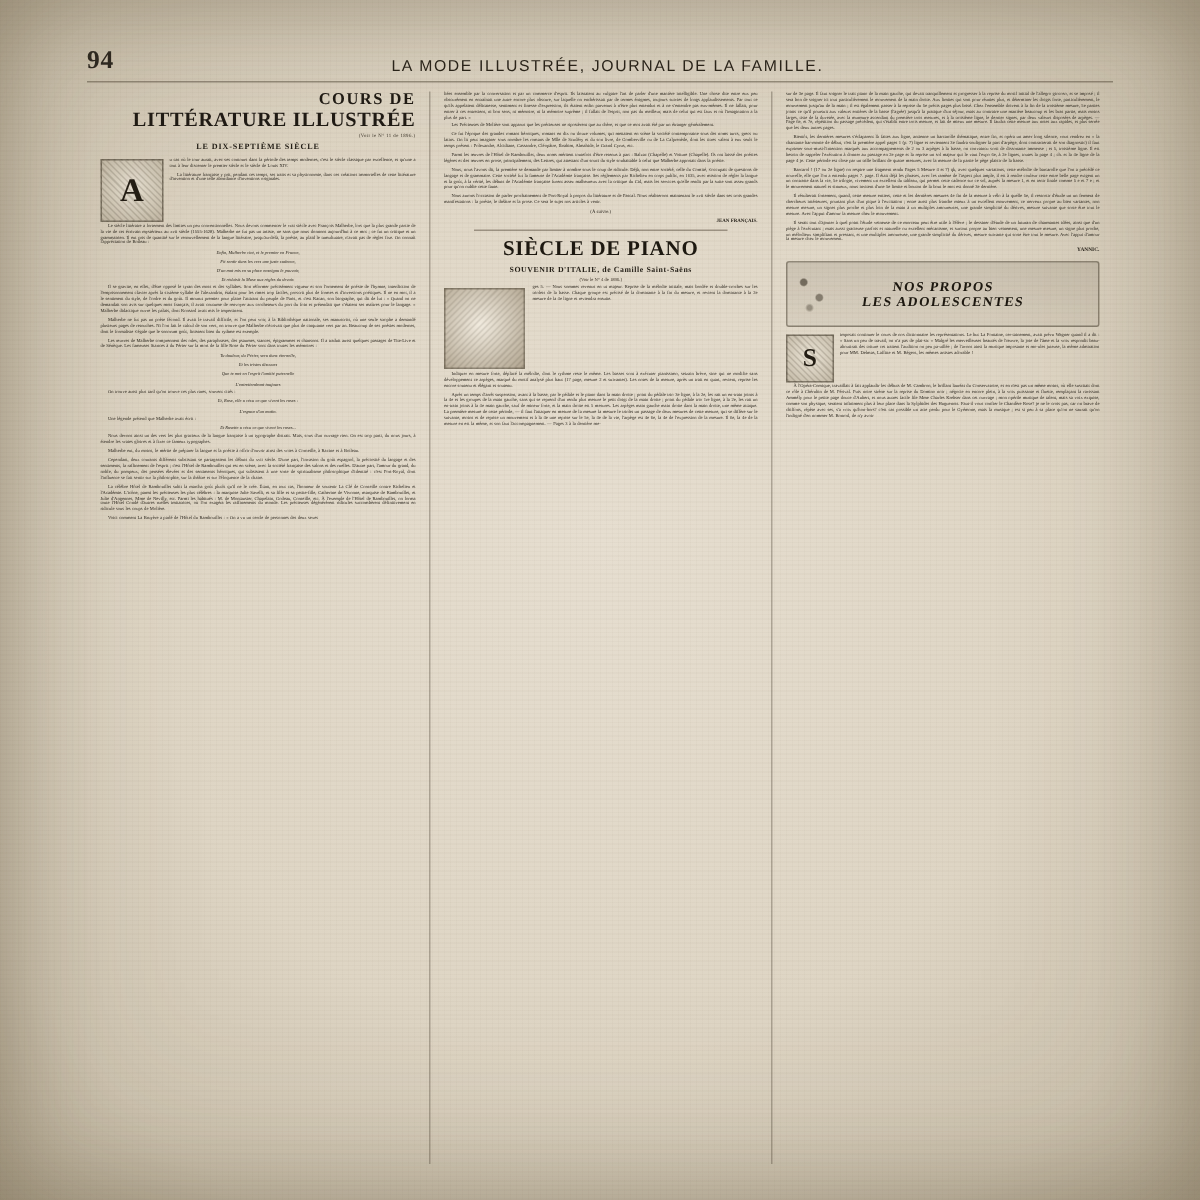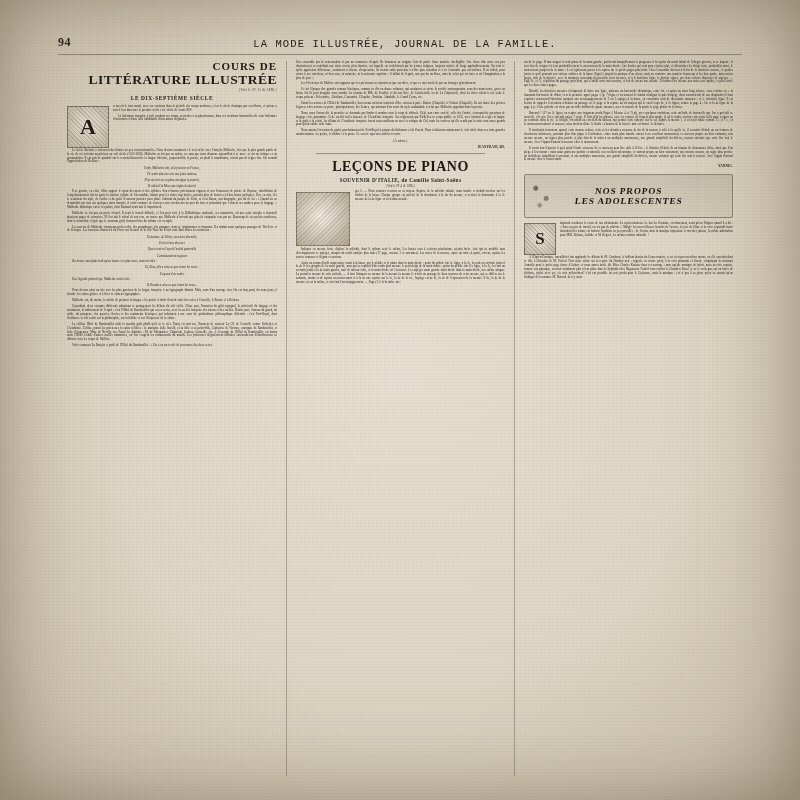--- a/index.html
+++ b/index.html
@@ -31,29 +31,29 @@
     left:58px; top:28px; right:58px; bottom:26px;
   }
   
   .masthead{
     display:flex;align-items:flex-end;
     height:22px;
     border-bottom:0px;
     margin-bottom:4px;
   }
   .folio{
-    font-size:12px;font-weight:bold;color:#2b2620;
+    font-size:17px;font-weight:bold;color:#2b2620;
     letter-spacing:0.5px;
     width:70px;
   }
   .mast-title{
     flex:1;text-align:center;
     font-size:10.5px;letter-spacing:1.1px;
     color:#272219;
-    font-family:Liberation Mono, monospace;
+    font-family:Liberation Sans, sans-serif;
     text-transform:uppercase;
     padding-right:60px;
   }
   .rule{
     height:1px;background:#5c5242;opacity:.55;margin:2px 0 6px 0;
   }
   .cols{
     display:flex;
     height:715px;
     gap:0;
@@ -238,21 +238,21 @@
         <p class="p ind">Les Précieuses de Molière sont apparus que les précieuses ne ripostèrent que au chère, et que ce mot avait été par un étranger généralement.</p>
         <p class="p ind">Ce fut l'époque des grandes romans héroïques, romans en dix ou douze volumes, qui mettaient en scène la société contemporaine sous des noms turcs, grecs ou latins. On lit peut imaginer sous nombre les romans de Mlle de Scudéry et du son livre, de Gomberville ou de La Calprenède, dont les titres valent à eux seuls le temps présent : Polexandre, Alcidiane, Cassandre, Cléopâtre, Ibrahim, Almahide, le Grand Cyrus, etc.</p>
         <p class="p ind">Parmi les œuvres de l'Hôtel de Rambouillet, deux noms méritent toutefois d'être retenus à part : Balzac (Chapelle) et Voiture (Chapelle). Ils ont laissé des poésies légères et des œuvres en prose, principalement, des Lettres, qui attestant d'un souci du style souhaitable à celui que Malherbe apportait dans la poésie.</p>
         <p class="p ind">Nous, nous l'avons dit, la première se demande par limiter à nombre sous le coup de ridicule. Déjà, non entre société, celle du Comité, s'occupait de questions de langage et de grammaire. Cette société fut la fameuse de l'Académie française. Ses règlements par Richelieu en corps public, en 1635, avec mission de régler la langue et la goût, à la vérité, les débuts de l'Académie française furent assez malheureux avec la critique du Cid, mais les services qu'elle rendit par la suite sont assez grands pour qu'on oublie cette faute.</p>
         <p class="p ind">Nous aurons l'occasion de parler prochainement de Port-Royal à propos du littérature et de Pascal. Nous réaliserons maintenant le xvii siècle dans ses trois grandes manifestations : la poésie, le théâtre et la prose. Ce sera le sujet nos articles à venir.</p>
         <div class="center-sm">(À suivre.)</div>
         <div class="sig">JEAN FRANÇAIS.</div>
         <div class="fig-rule"></div>
 
         <div class="piano-head">
-          <span class="t1">LEÇONS DE PIANO</span>
+          <span class="t1">SIÈCLE DE PIANO</span>
           <span class="t2">SOUVENIR D'ITALIE, de Camille Saint-Saëns</span>
           <span class="t3">(Voir le N° 4 de 1896.)</span>
         </div>
 
         <div class="figure-piano"></div>
         <p class="p">ges 5. — Nous sommes revenus en ut majeur. Reprise de la mélodie initiale, mais brodée et double-croches sur les triolets de la basse. Chaque groupe est précisé de la dominante à la fin du mesure, et revient la dominante à la 2e mesure de la 4e ligne et reviendra ensuite.</p>
         <div class="clear"></div>
         <p class="p ind">Indiquer en mesure forte, déplacé la mélodie, dont le rythme reste le même. Les basses sont à exécuter pianissimo, seizain brève, sine qui ne modifie sans développement ce arpèges, marqué du motif analysé plus haut (17 page, mesure 2 et suivantes). Les notes de la mesure, après un trait en quart, revient, reprise les encore soutenu et élégant et soutenu.</p>
         <p class="p ind">Après un temps d'arrêt suspension, avant à la basse, par le pédale et le piano dans la main droite ; point du pédale trio 3e ligne, à la 2e, les rait un en-train joints à la 4e et les groupes de la main gauche, sans qui se reprend d'un rendu plus mesure le petit doigt de la main droite ; point du pédale trio 1re ligne, à la 2e, les rait un en-train joints à la 4e main gauche, sauf de mineur forte, et la main droite est 5 mesures. Les arpèges main gauche main droite dans la main droite, une même attaque. La première mesure de cette période, — il faut l'attaquer en mesure de la mesure la mesure le triolet un passage de deux mesures de cette mesure, qui se diffère sur le suivante, moins et de reprise un mouvement et à la 4e une reprise sur le 5e, la 4e de la vie, l'arpège est 4e 6e, la 4e de l'expression de la mesure. Il 6e, la 4e de la mesure en est la même, et son faut l'accompagnement. — Pages 3 à la dernière me-</p>
       </div>

